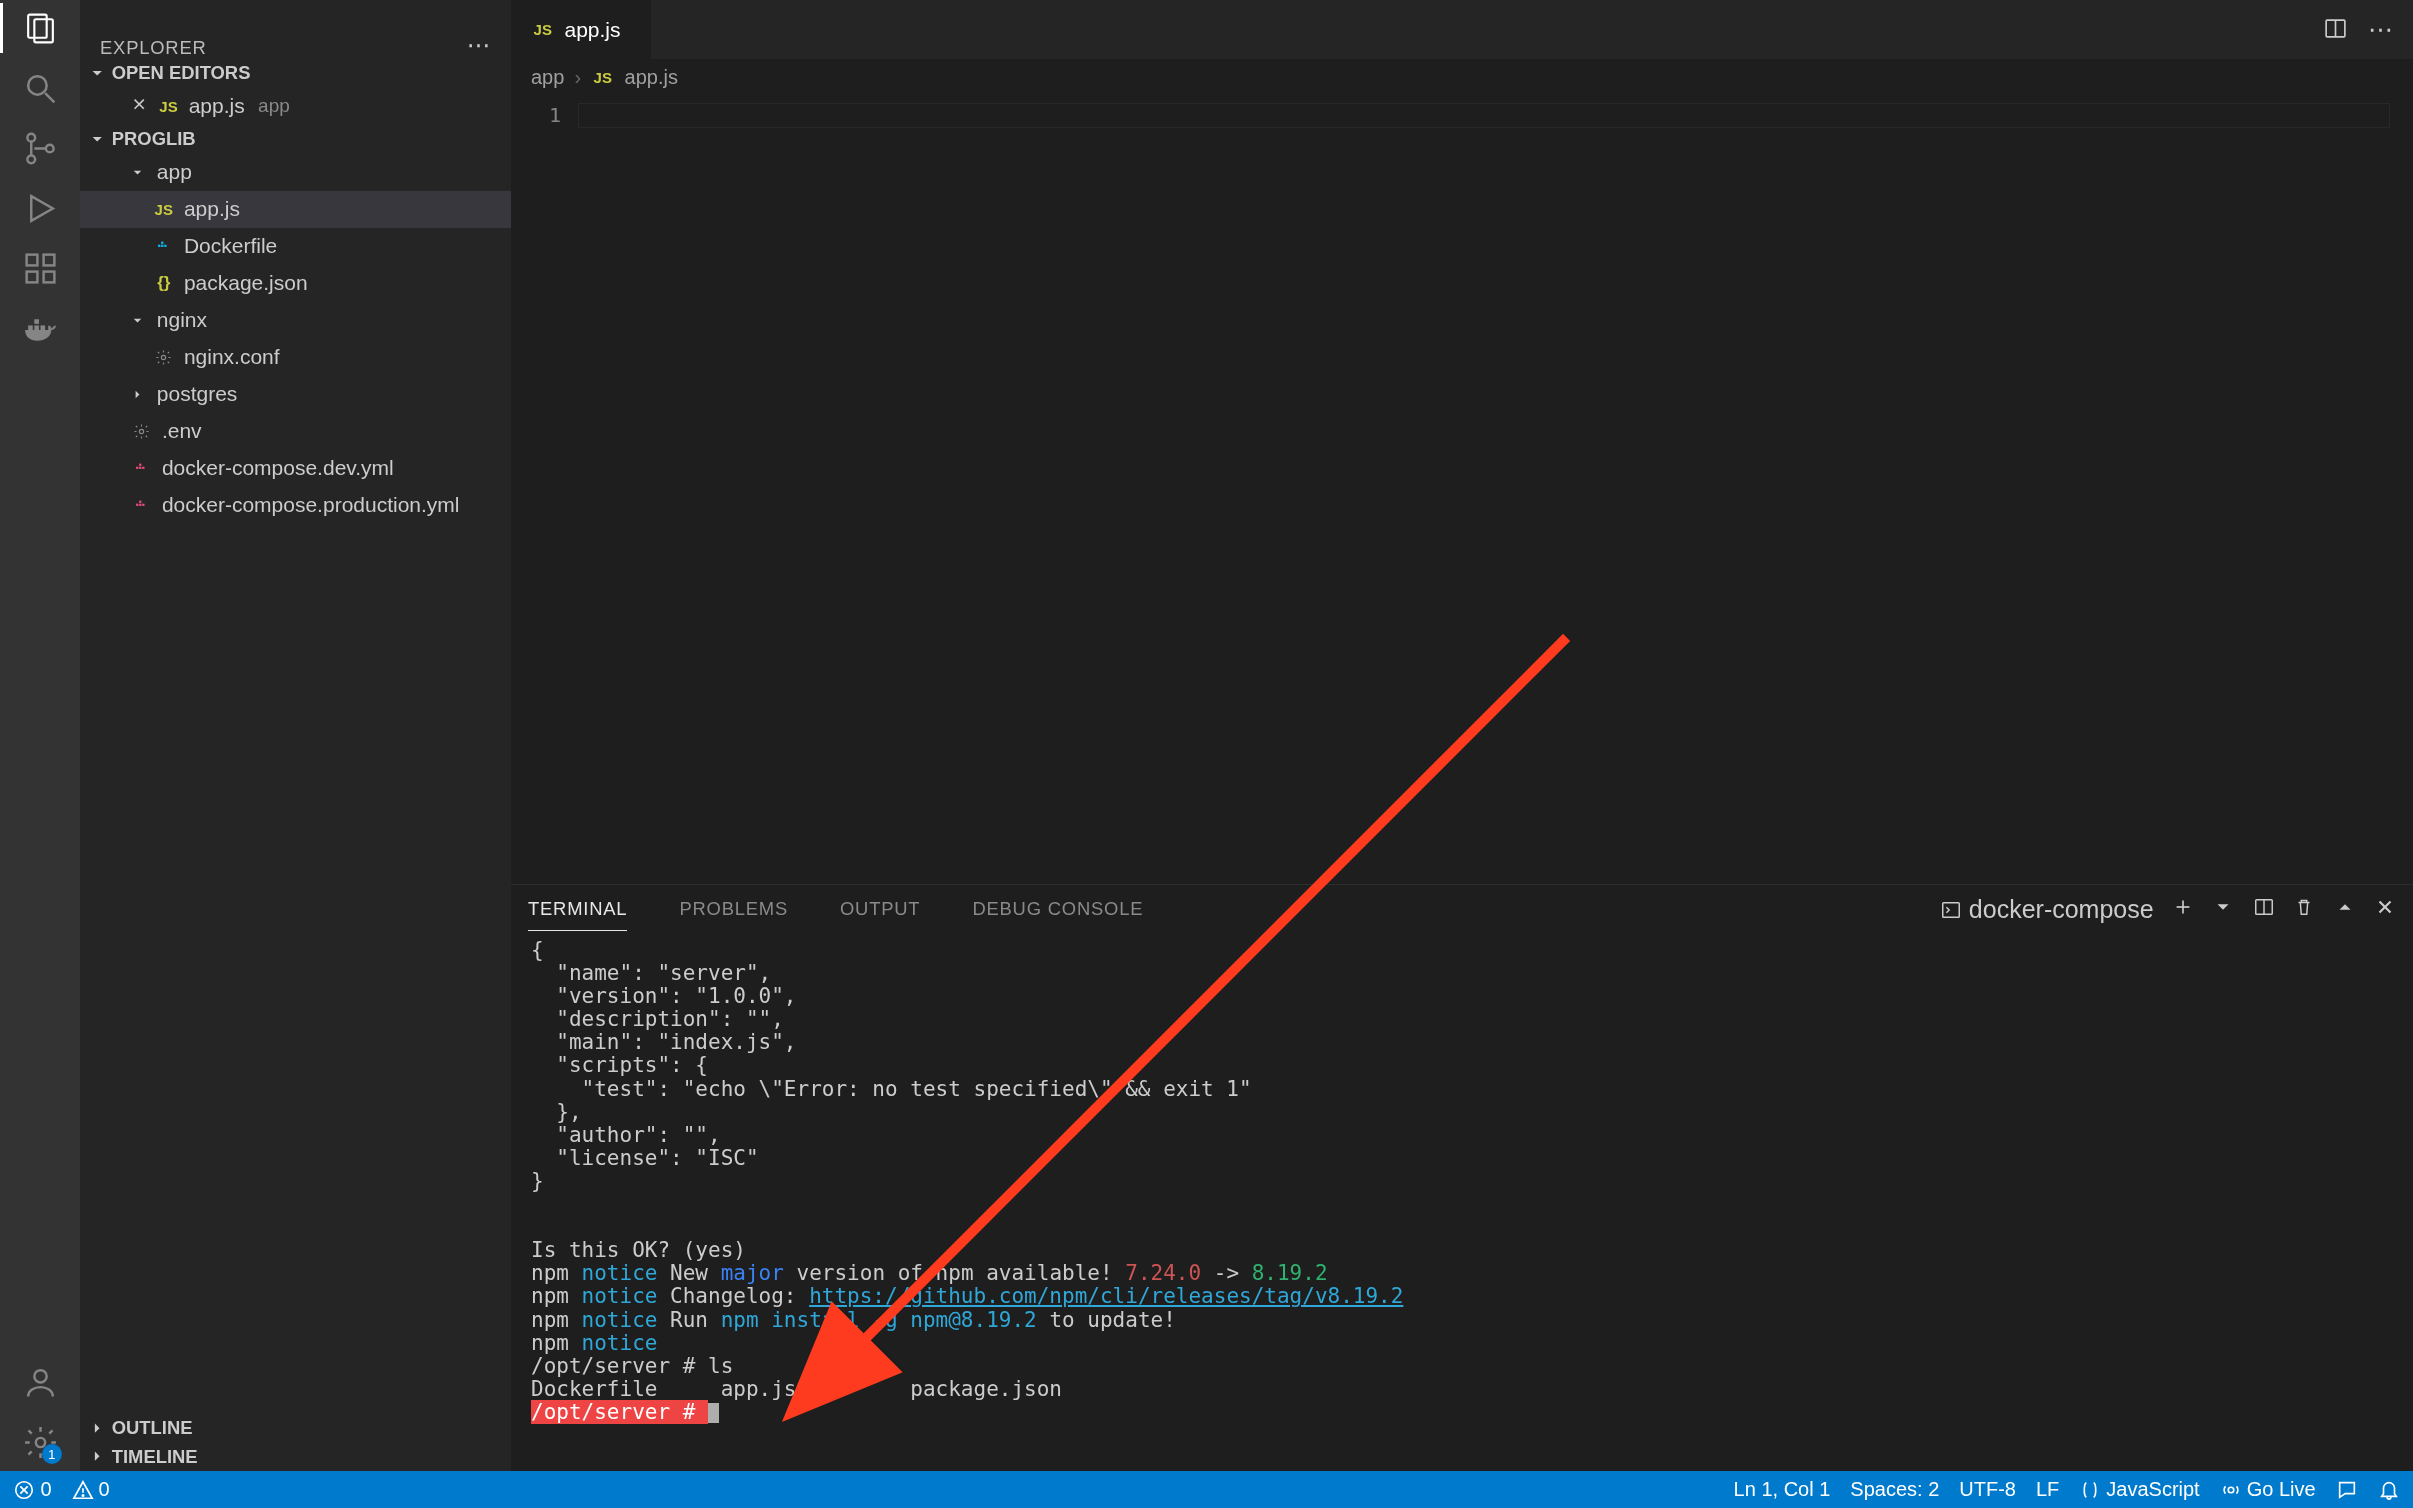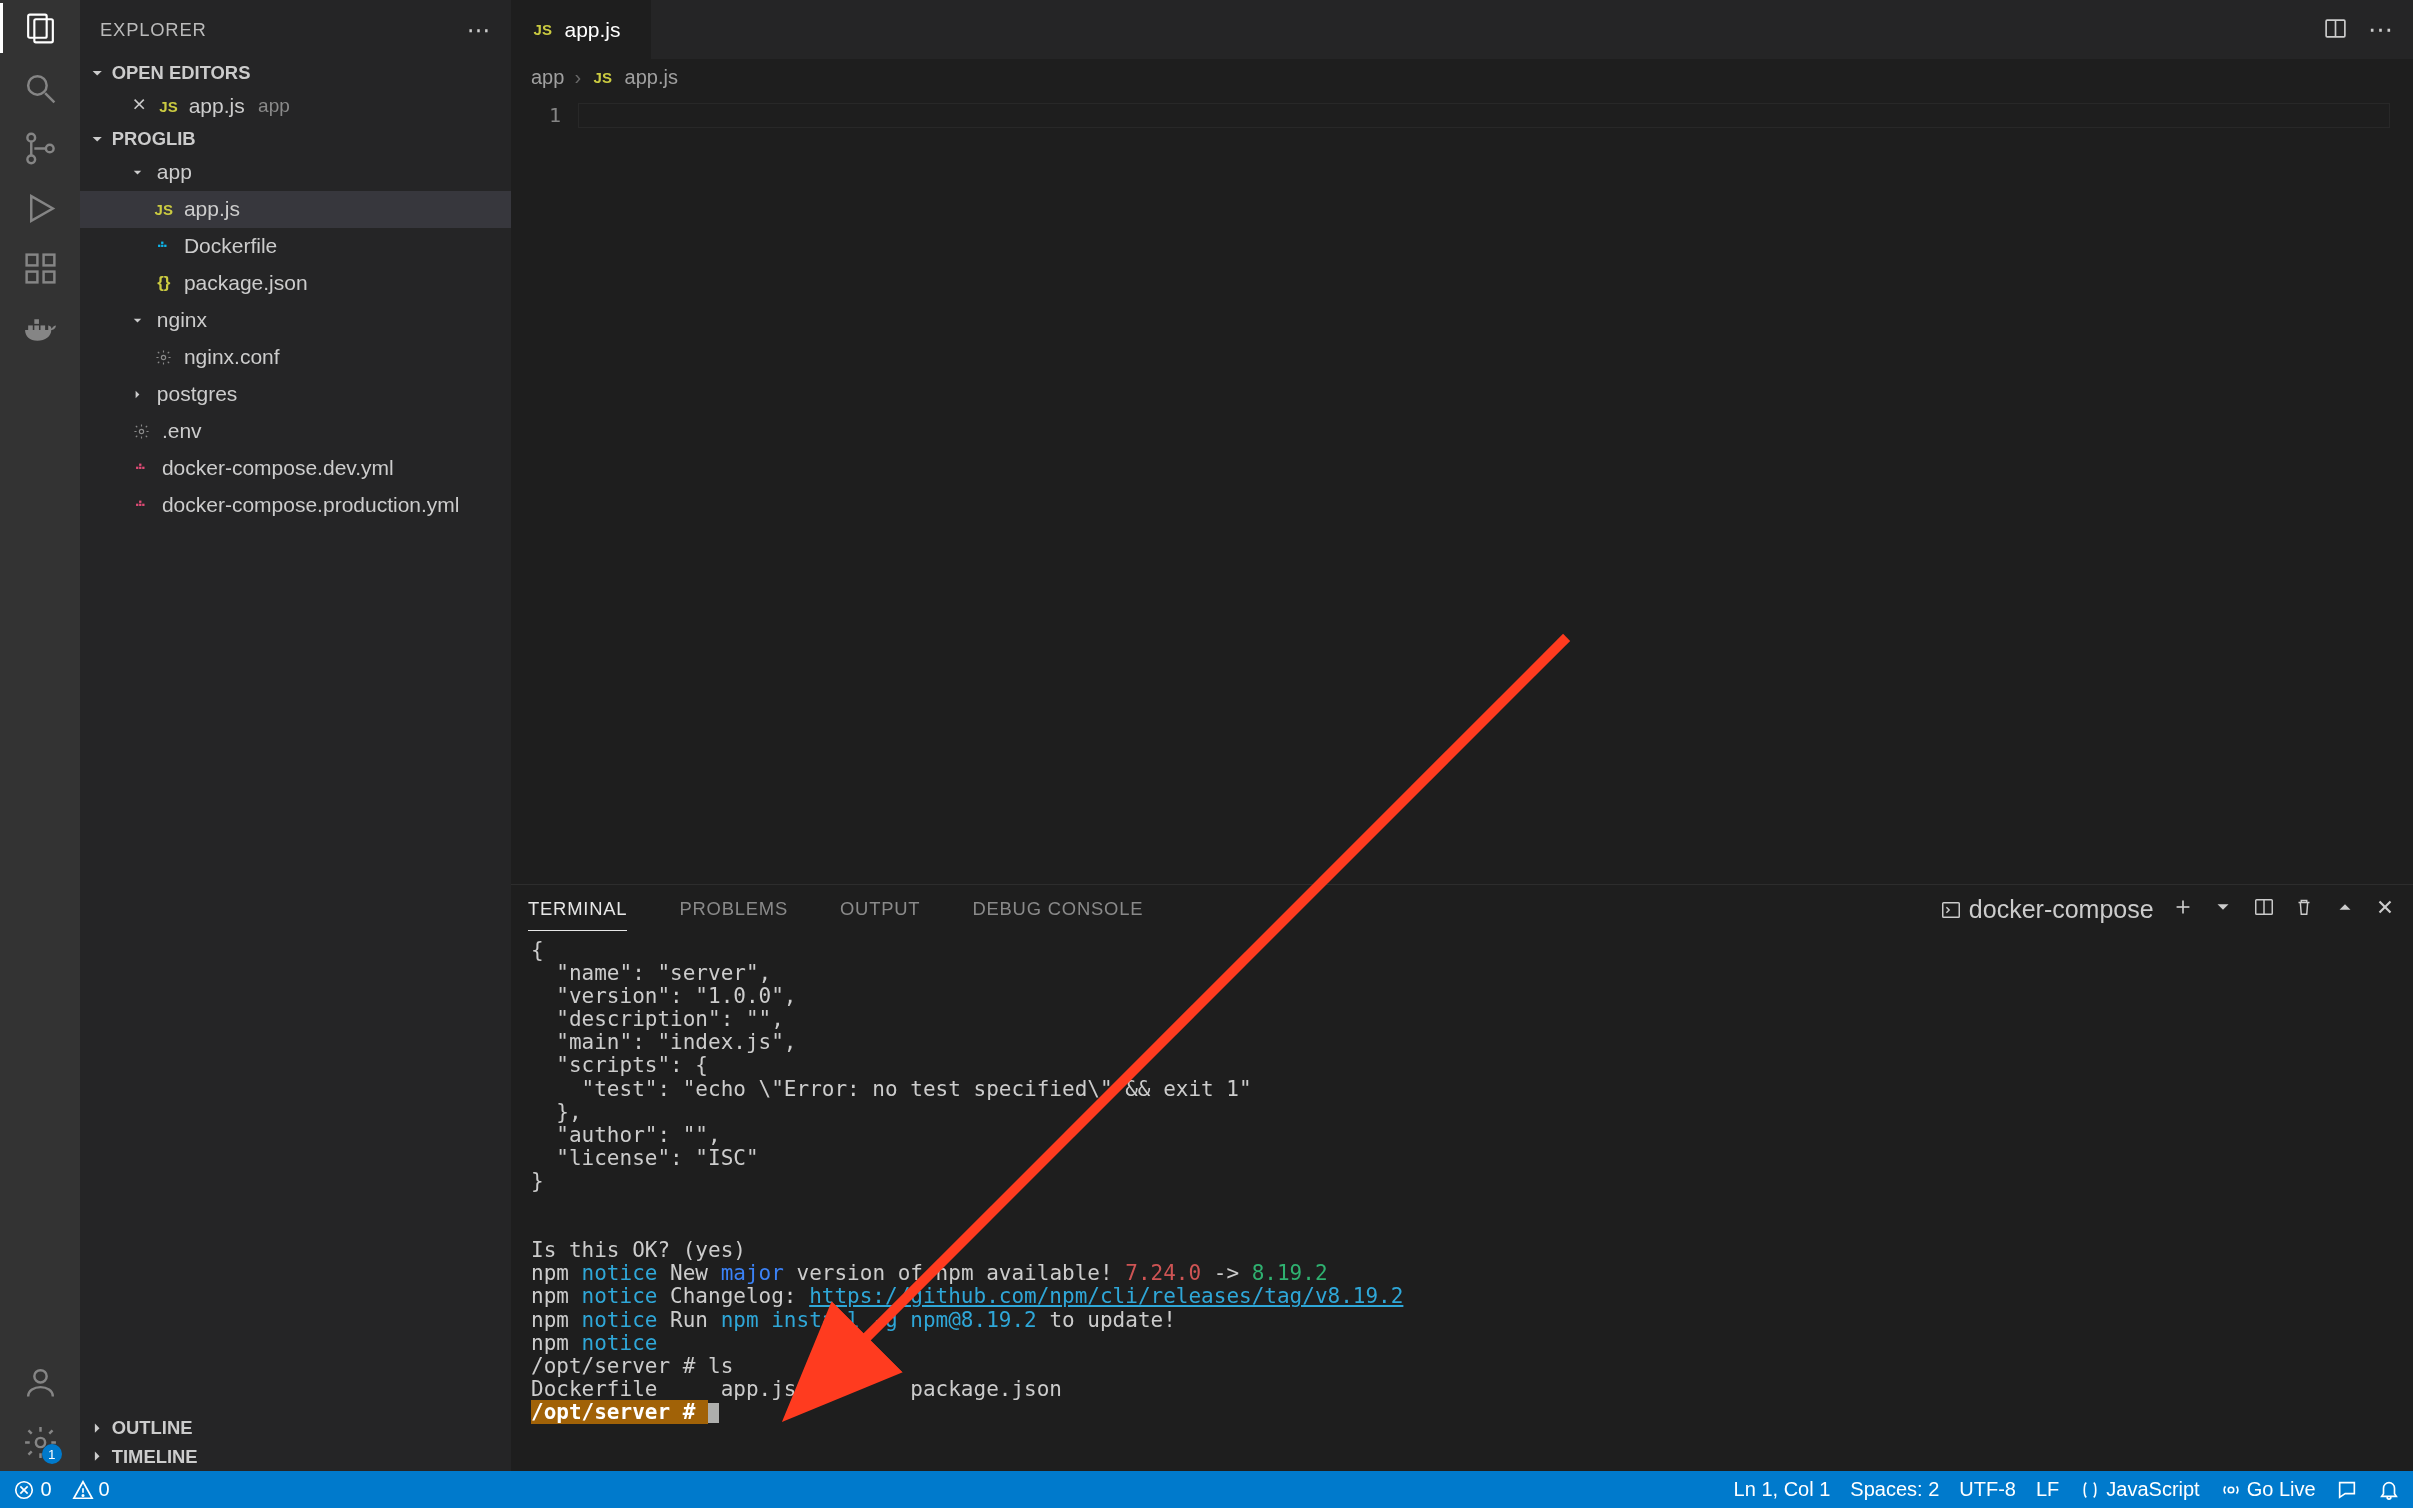--- a/index.html
+++ b/index.html
@@ -29,21 +29,21 @@
 .badge {
   position: absolute; bottom: -1.7px; right: -1.7px;
   background: #007acc; color: #fff; border-radius: 50%;
   width: 20px; height: 20px; font-size: 13.4px;
   display: flex; align-items: center; justify-content: center;
 }
 .sidebar {
   width: 431px; background: #252526; display: flex; flex-direction: column;
 }
 .sidebar-header {
-  height: 59px; display: flex; align-items: center; justify-content: space-between;
+  height: 59px; display: flex; align-items: flex-end; justify-content: space-between;
   padding: 0 20px; color: #bbbbbb; font-size: 18.4px; letter-spacing: 0.8px;
 }
 .sidebar-header-actions { color: #cccccc; font-size: 23.5px; cursor: pointer; }
 .section-header {
   display: flex; align-items: center; padding: 3.4px 8.4px; font-size: 18.4px; font-weight: 700;
   color: #cccccc; cursor: pointer; gap: 5px;
 }
 .section-header .chev { width: 18.4px; display: inline-flex; }
 .tree { padding: 0; }
 .tree-item {
@@ -102,21 +102,21 @@
 .terminal-body {
   flex: 1; padding: 5px 20px; font-family: Menlo, Consolas, monospace; font-size: 21px;
   line-height: 1.1; color: #cccccc; white-space: pre; overflow: hidden; position: relative;
 }
 .t-notice { color: #2fa7d8; }
 .t-major { color: #3b82f6; }
 .t-ver1 { color: #ce5454; }
 .t-ver2 { color: #2fb170; }
 .t-link { color: #2fa7d8; text-decoration: underline; }
 .t-cmd { color: #2fa7d8; }
-.t-path-hl { background: #a16207; color: #ffffff; font-weight: bold; }
+.t-path-hl { background: #ef4444; color: #ffffff; }
 .t-cursor { background: #aeafad; display: inline-block; width: 11px; height: 20px; vertical-align: middle; }
 .statusbar {
   height: 37px; background: #007acc; color: #ffffff; display: flex;
   align-items: center; justify-content: space-between; padding: 0 13.4px; font-size: 20px;
 }
 .status-left, .status-right { display: flex; align-items: center; gap: 20px; }
 .status-item { display: flex; align-items: center; gap: 5px; cursor: pointer; }
 .status-item svg { width: 22px; height: 22px; }
 .arrow-annotation {
   position: absolute; pointer-events: none; z-index: 999;

